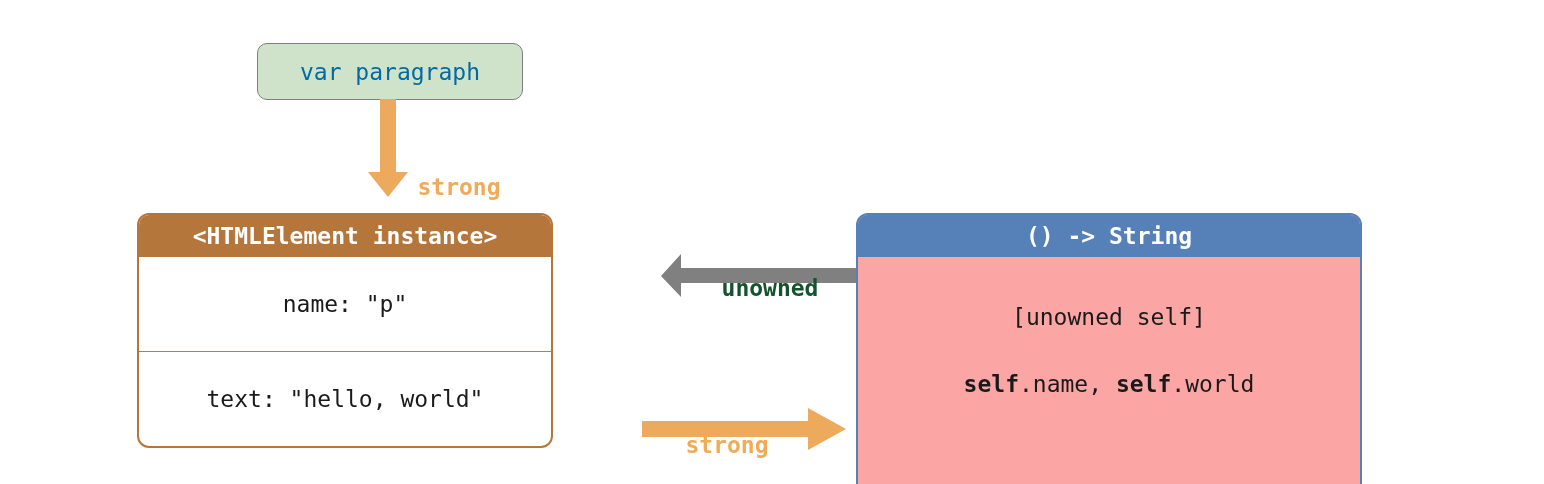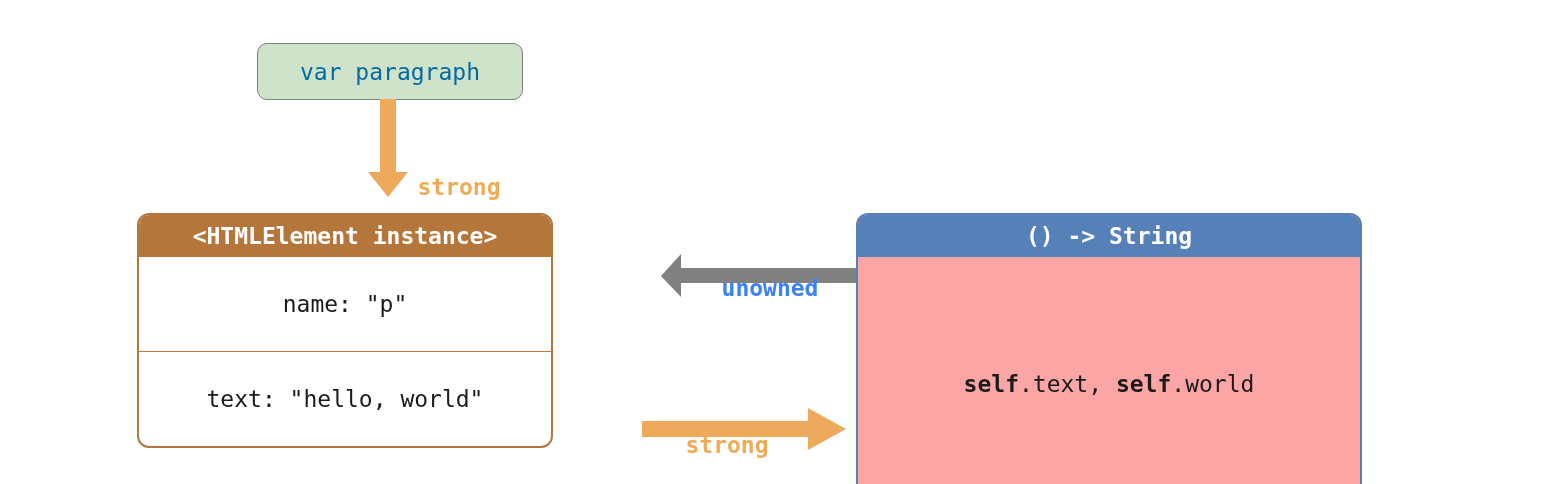--- a/index.html
+++ b/index.html
@@ -37,21 +37,21 @@
   
   .ref-label {
     position: absolute;
     transform: translateX(-50%);
     font-size: 23px;
     font-weight: bold;
     white-space: nowrap;
     margin-top: 44px;
   }
   .ref-label.orange { color: #f0ab57; }
-  .ref-label.gray   { color: #3b82f6; }
+  .ref-label.gray   { color: #14532d; }
 
   
   .instance-box {
     position: absolute;
     left: 137px; top: 213px;
     width: 416px; height: 235px;
     box-sizing: border-box;
     background: #ffffff;
     border: 2px solid #b5763c;
     border-radius: 12px;
@@ -125,18 +125,19 @@
       <span>&lt;HTMLElement instance&gt;</span>
     </div>
     <div class="box-row">name: "p"</div>
     <div class="box-row">text: "hello, world"</div>
   </div>
 
   <div class="closure-box">
     <div class="box-header">
       <span>() -&gt; String</span>
     </div>
+    <div class="closure-line capture">[unowned self]</div>
     <div class="closure-line body">
-      <span class="bold">self</span><span>.text, </span><span class="bold">self</span><span>.world</span>
+      <span class="bold">self</span><span>.name, </span><span class="bold">self</span><span>.world</span>
     </div>
   </div>
 
 </div>
 
 </body></html>

